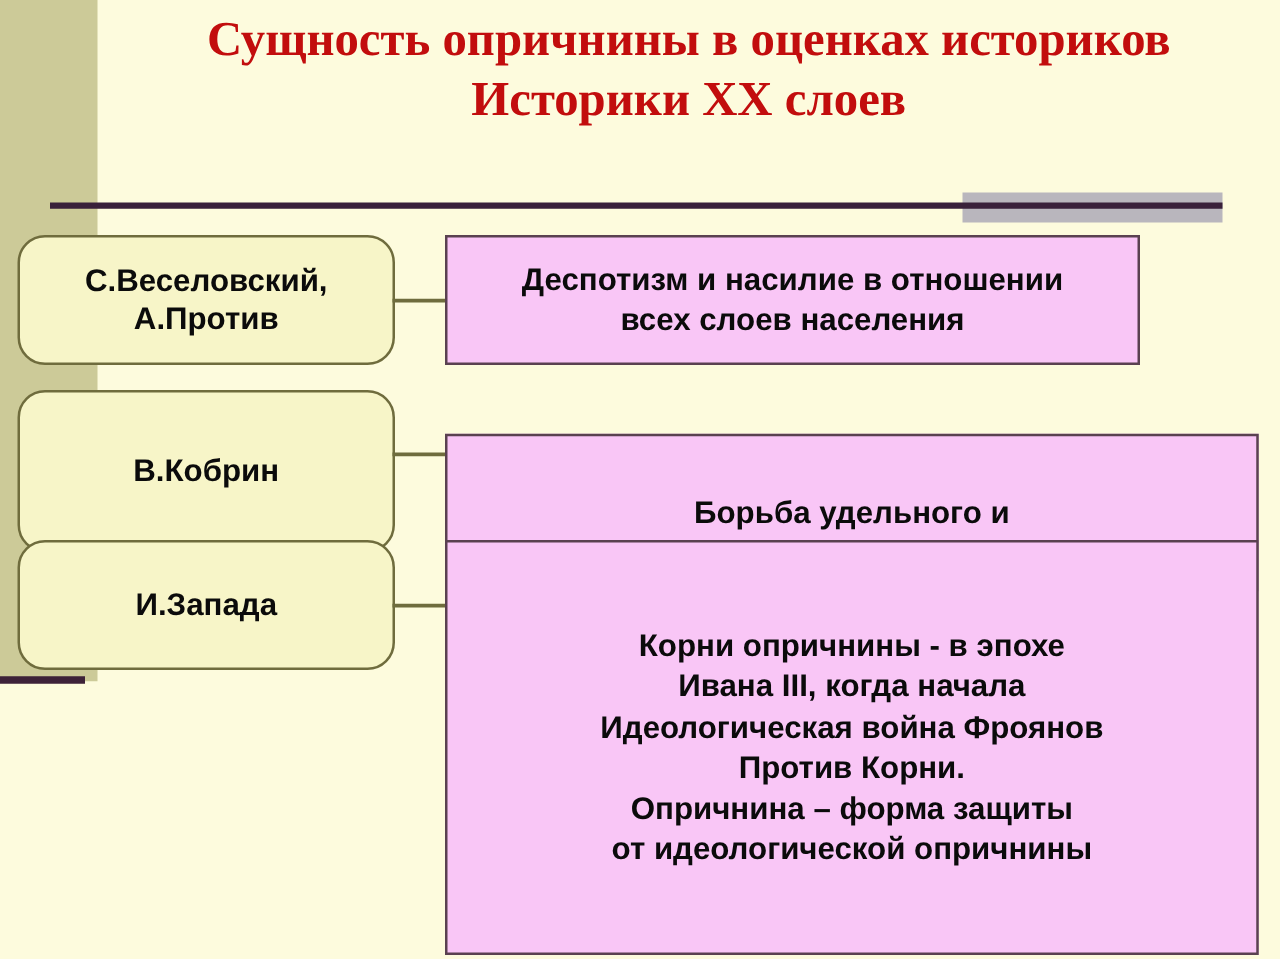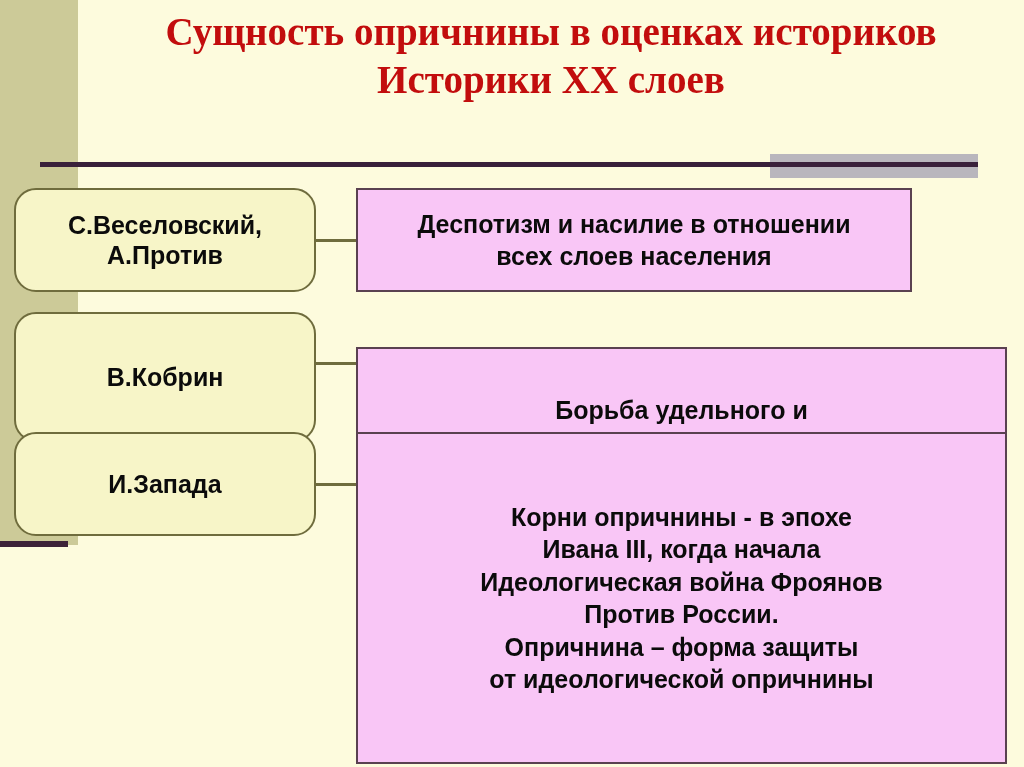--- a/index.html
+++ b/index.html
@@ -186,19 +186,19 @@
     <span>
       <span class="txt-line">И.Запада</span>
     </span>
   </div>
   <div class="connector r3-conn"></div>
   <div class="desc-box r3-desc">
     <span>
       <span class="txt-line">Корни опричнины - в эпохе</span>
       <span class="txt-line">Ивана III, когда начала</span>
       <span class="txt-line">Идеологическая война Фроянов</span>
-      <span class="txt-line">Против России.</span>
+      <span class="txt-line">Против Корни.</span>
       <span class="txt-line">Опричнина – форма защиты</span>
       <span class="txt-line">от идеологической опричнины</span>
     </span>
   </div>
 
 </div>
 
 </body></html>

